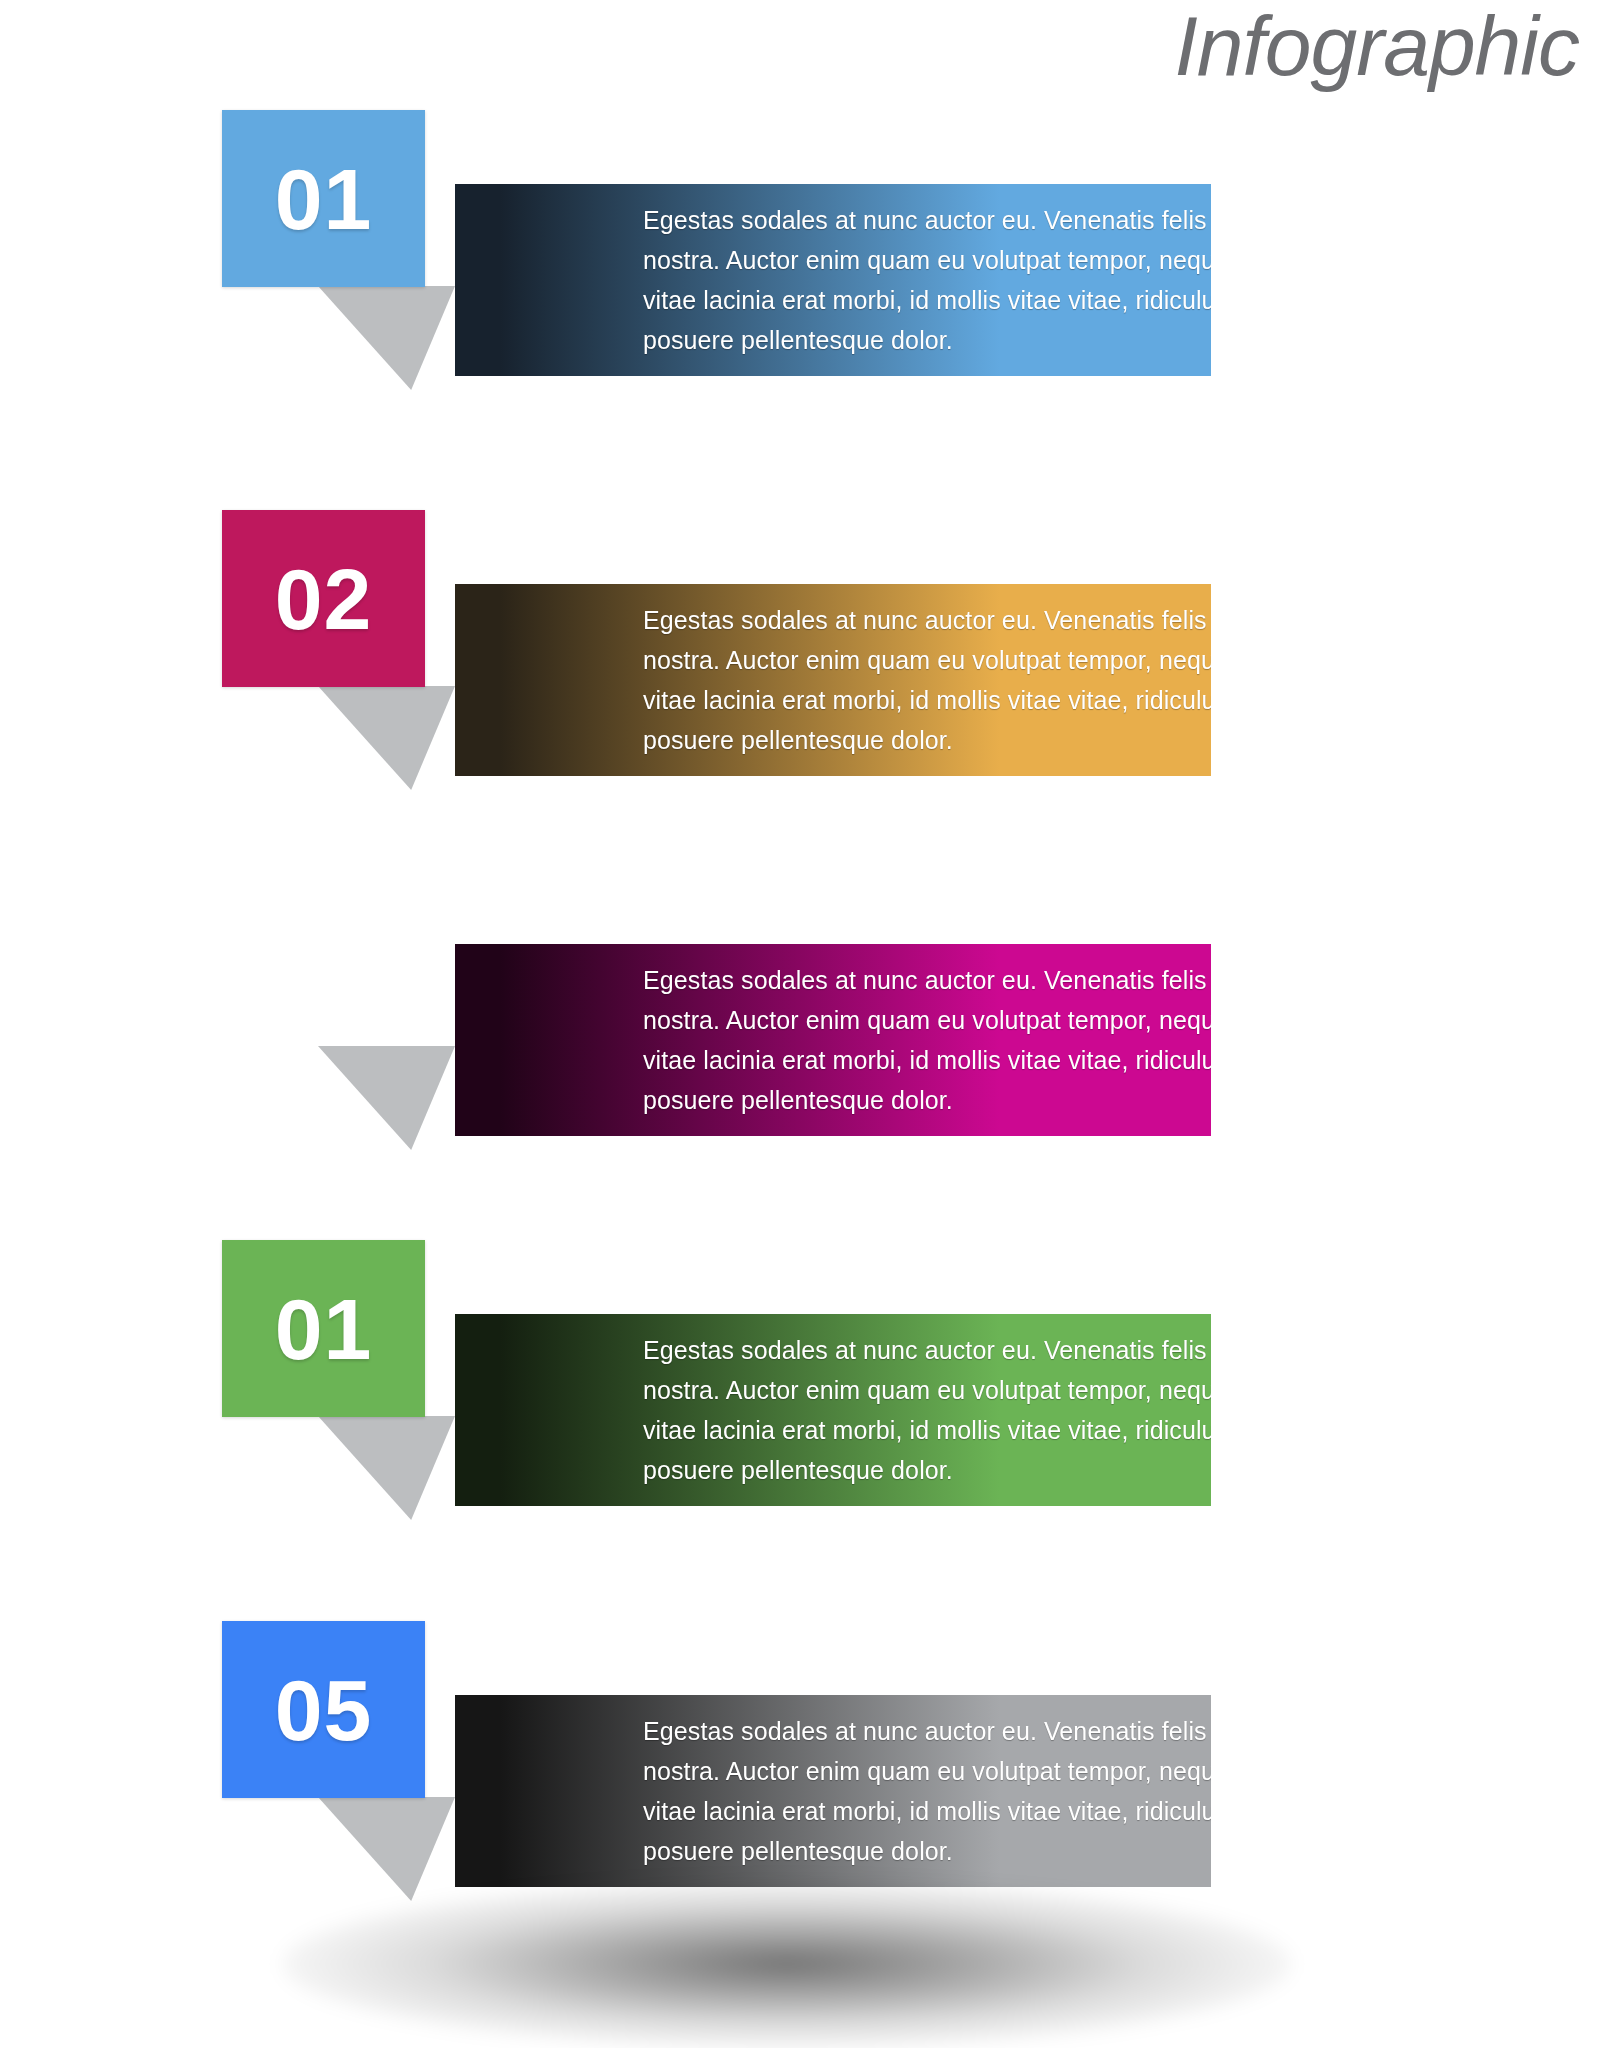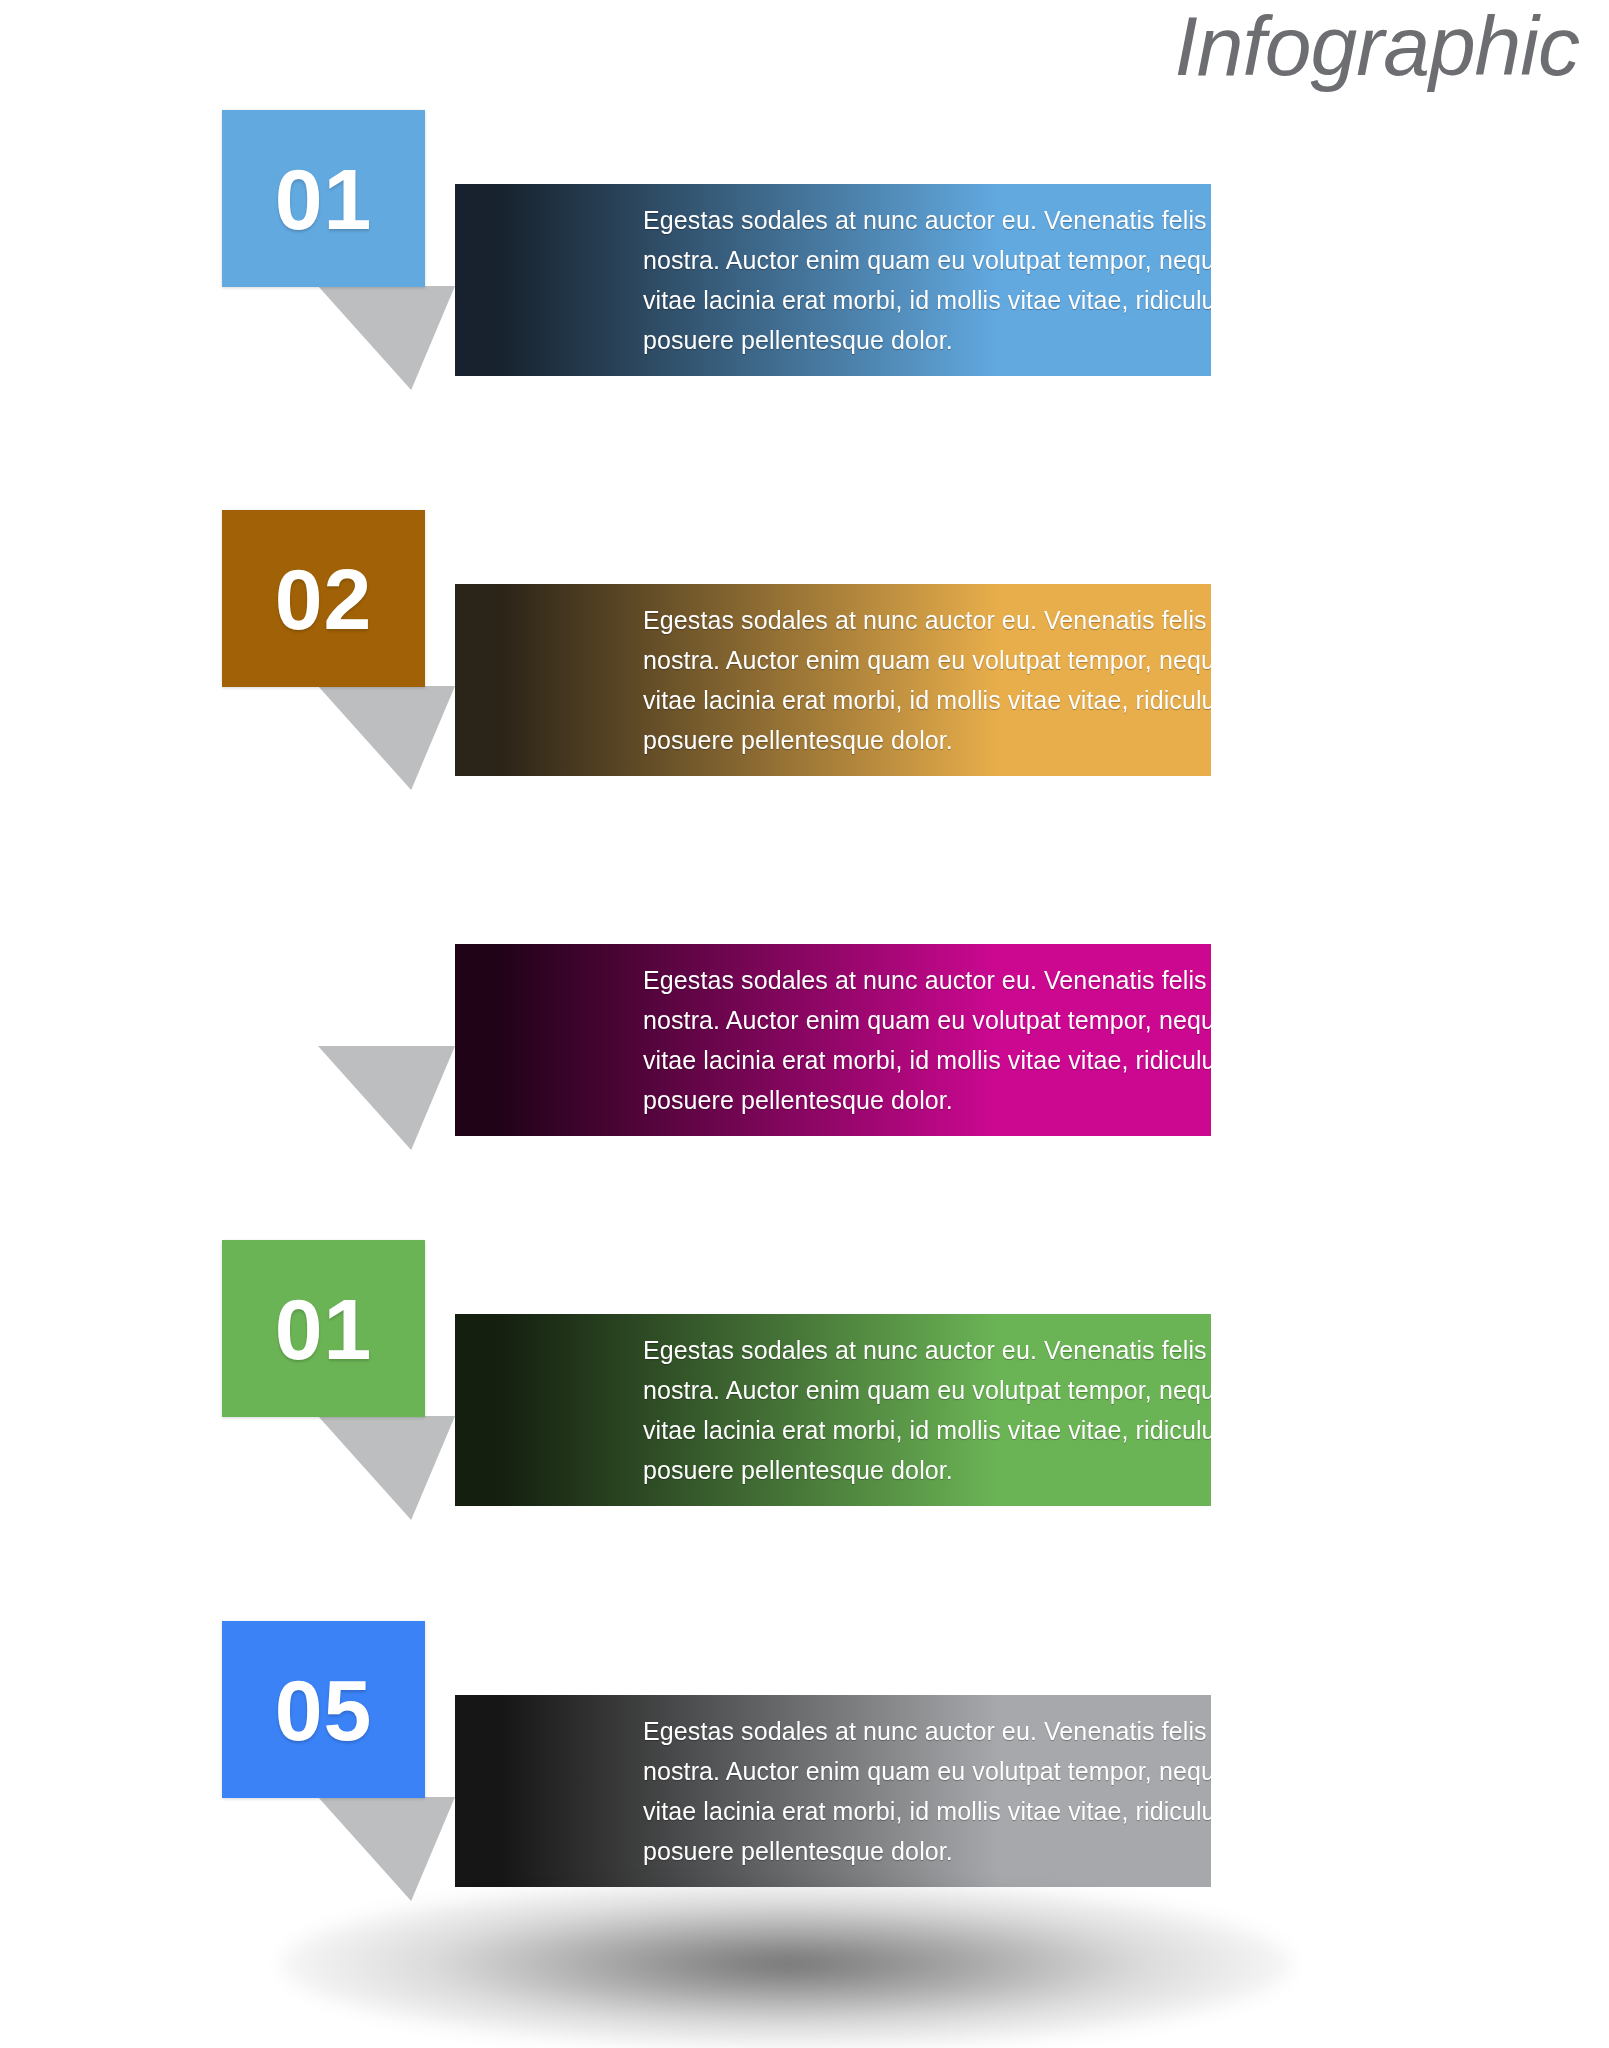--- a/index.html
+++ b/index.html
@@ -134,21 +134,21 @@
         <div class="badge" style="background: rgb(98, 169, 224);">
           <div class="badge-number">01</div>
         </div>
       </div>
       <div class="row" style="top: 510px;">
         <div class="ribbon">
           <div class="ribbon-inner" style="background: linear-gradient(90deg, rgb(43, 36, 24) 0%, rgb(43, 36, 24) 6%, rgb(232, 174, 75) 72%, rgb(232, 174, 75) 100%);"></div>
           <div class="ribbon-text">Egestas sodales at nunc auctor eu. Venenatis felis nostra. Auctor enim quam eu volutpat tempor, neque vitae lacinia erat morbi, id mollis vitae vitae, ridiculus posuere pellentesque dolor.</div>
         </div>
         <div class="fold-tri"></div>
-        <div class="badge" style="background: #a16207;">
+        <div class="badge" style="background: #be185d;">
           <div class="badge-number">02</div>
         </div>
       </div>
       <div class="row" style="top: 870px;">
         <div class="ribbon">
           <div class="ribbon-inner" style="background: linear-gradient(90deg, rgb(33, 3, 24) 0%, rgb(33, 3, 24) 6%, rgb(204, 8, 145) 72%, rgb(204, 8, 145) 100%);"></div>
           <div class="ribbon-text">Egestas sodales at nunc auctor eu. Venenatis felis nostra. Auctor enim quam eu volutpat tempor, neque vitae lacinia erat morbi, id mollis vitae vitae, ridiculus posuere pellentesque dolor.</div>
         </div>
         <div class="fold-tri"></div>
       </div>

